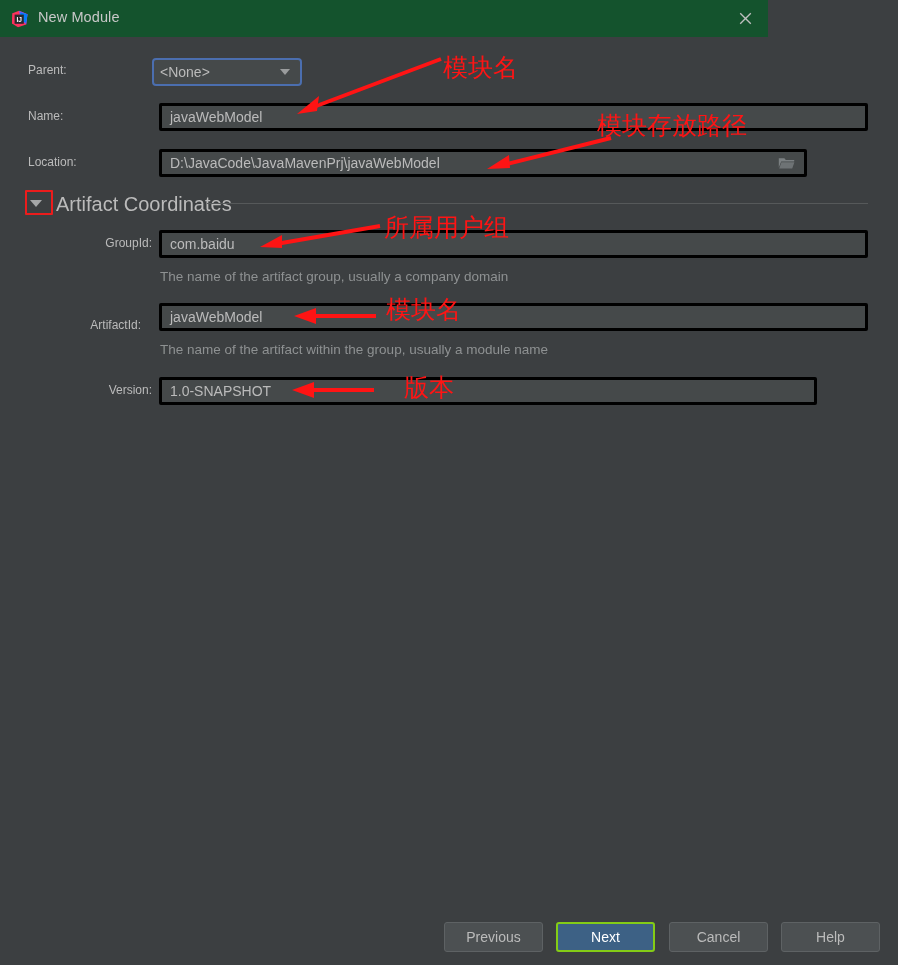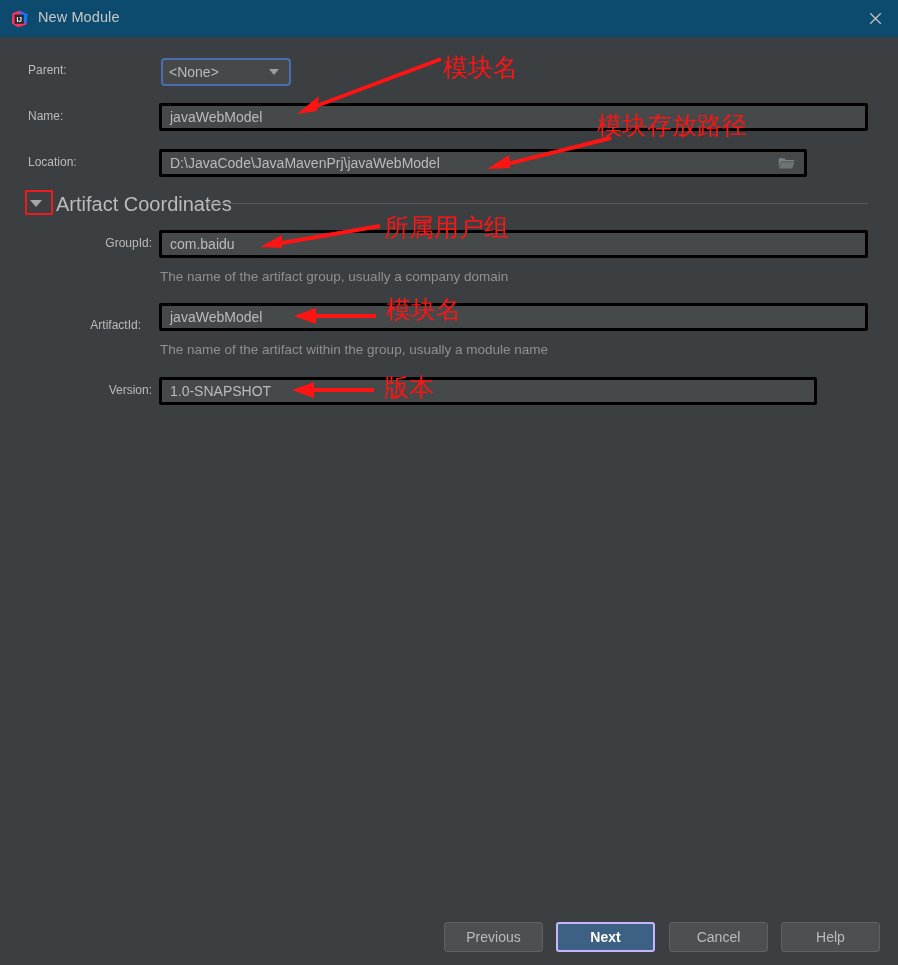--- a/index.html
+++ b/index.html
@@ -12,22 +12,22 @@
     background: #3c3f41;
     font-family: "Liberation Sans", sans-serif;
     color: #bbbbbb;
     position: relative;
   }
 
   
   .titlebar {
     position: absolute;
     left: 0; top: 0;
-    width: 898px; height: 37px;
-    background: #0c4a6e;
+    width: 768px; height: 37px;
+    background: #14532d;
     display: flex;
     align-items: center;
   }
   .app-icon {
     position: absolute;
     left: 11px; top: 10px;
     width: 18px; height: 18px;
   }
   .title-text {
     position: absolute;
@@ -77,22 +77,22 @@
     font-size: 14px;
     color: #bbbbbb;
     overflow: hidden;
     white-space: nowrap;
   }
   .field .val { line-height: 1; }
 
   
   .combo {
     position: absolute;
-    left: 161px; top: 21px;
-    width: 130px; height: 28px;
+    left: 152px; top: 21px;
+    width: 150px; height: 28px;
     background: #45494a;
     border: 2px solid #4b6eaf;
     border-radius: 4px;
     display: flex;
     align-items: center;
     padding: 0 6px;
     font-size: 14px;
     color: #bbbbbb;
   }
   .combo .val { flex: 1; }
@@ -172,23 +172,23 @@
     color: #bbbbbb;
     font-size: 14px;
     display: flex;
     align-items: center;
     justify-content: center;
     cursor: default;
     user-select: none;
   }
   .btn.primary {
     background: #3d6185;
-    border: 2px solid #c4b5fd;
+    border: 2px solid #84cc16;
     color: #ffffff;
-    font-weight: bold;
+    font-weight: normal;
   }
 
   
   .anno {
     position: absolute;
     color: #ff1414;
     font-size: 25px;
     font-family: "DejaVu Sans", sans-serif;
     white-space: nowrap;
     line-height: 1;
@@ -296,21 +296,21 @@
   <svg class="arrow-svg" style="left:290px; top:307px;" width="90" height="22">
     <line x1="86" y1="9" x2="20" y2="9" stroke="#ff1414" stroke-width="4"></line>
     <polygon points="4,9 26,1 26,17" fill="#ff1414"></polygon>
   </svg>
   <div class="anno" style="left:386px; top:297px;">模块名</div>
 
   <svg class="arrow-svg" style="left:288px; top:381px;" width="90" height="22">
     <line x1="86" y1="9" x2="20" y2="9" stroke="#ff1414" stroke-width="4"></line>
     <polygon points="4,9 26,1 26,17" fill="#ff1414"></polygon>
   </svg>
-  <div class="anno" style="left:384px; top:375px;">版本</div>
+  <div class="anno" style="left:404px; top:375px;">版本</div>
 
 </div>
 
 <div class="btnbar">
   <div class="btn" style="left:444px; width:99px;">Previous</div>
   <div class="btn primary" style="left:556px; width:99px;">Next</div>
   <div class="btn" style="left:669px; width:99px;">Cancel</div>
   <div class="btn" style="left:781px; width:99px;">Help</div>
 </div>
 

